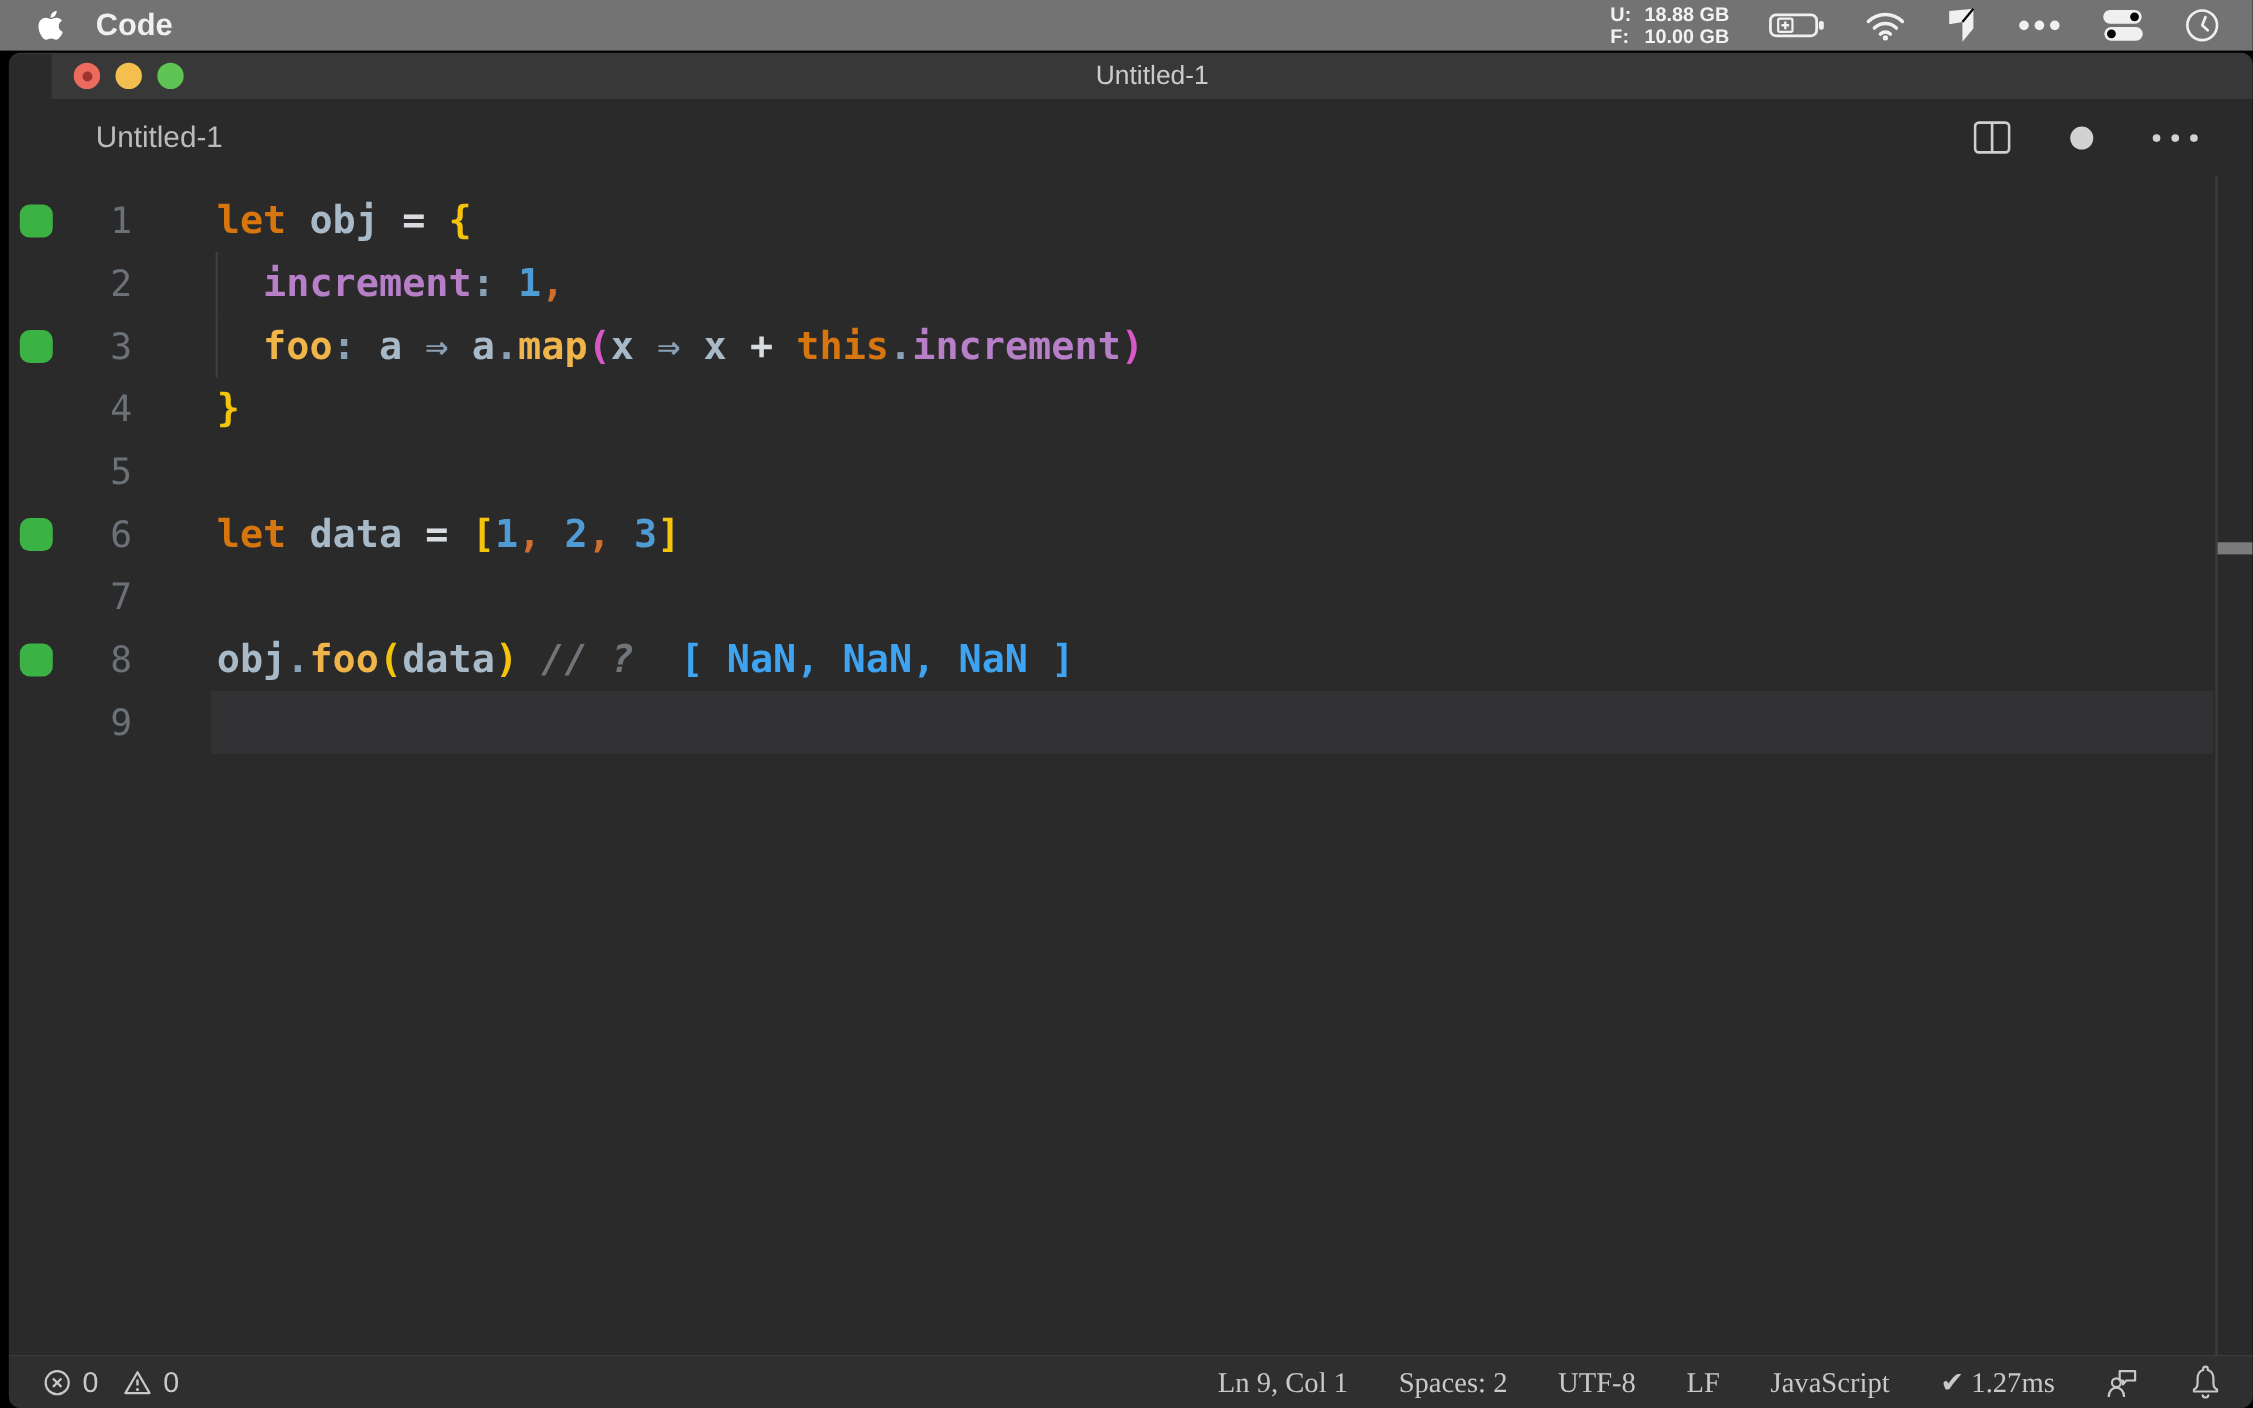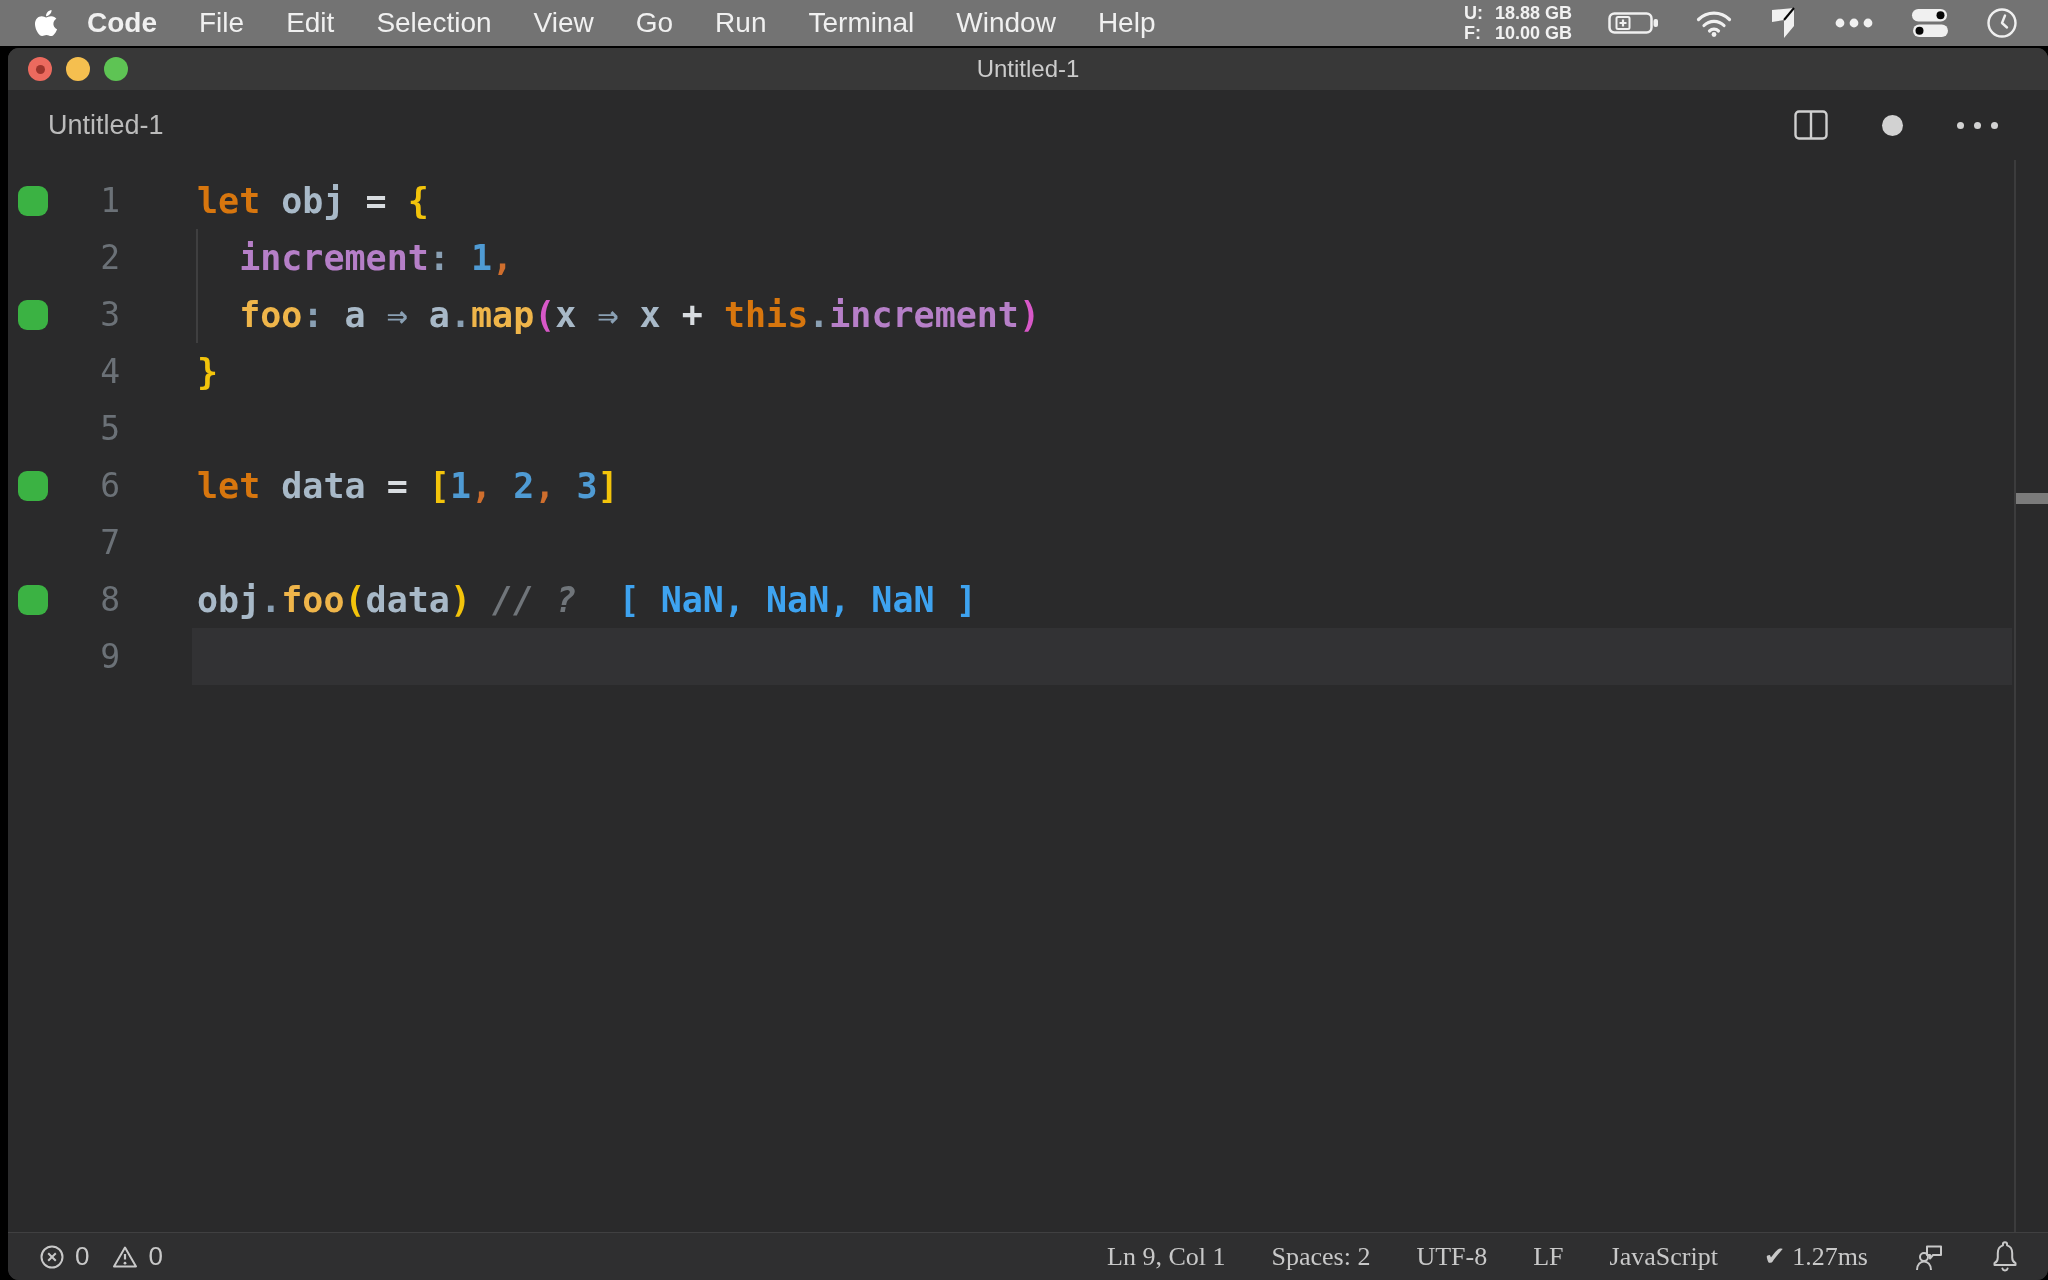--- a/index.html
+++ b/index.html
@@ -14,21 +14,21 @@
   .menu-item { padding:0 21px; font-weight:400; cursor:default; }
   .app-name { font-weight:700; padding:0 21px; }
   .menubar-right { margin-left:auto; display:flex; align-items:center; gap:36px; padding-right:30px; }
   .memory { display:grid; grid-template-columns:auto auto; column-gap:12px;
             font-size:18px; line-height:20px; font-weight:600; color:#f2f2f2; }
   .memory .val { text-align:right; }
   .mb-icon { display:flex; align-items:center; }
 
   
   .window { position:absolute; left:8px; top:48px; right:0; bottom:0; background:#2a2a2b;
-            border-radius:11px; overflow:hidden; box-shadow: inset 0 1px 0 rgba(255,255,255,0.08); }
+            border-radius:11px; overflow:hidden; box-shadow: inset 0 1px 0 rgba(255,255,255,0.08); padding-left: 39px; }
   .titlebar { height:42px; background:#383838; position:relative;
               display:flex; align-items:center; justify-content:center; }
   .traffic { position:absolute; left:20px; top:0; height:100%; display:flex; align-items:center; gap:14px; }
   .light { width:24px; height:24px; border-radius:50%; position:relative; }
   .light.red { background:var(--traffic_red); }
   .light.red::after { content:''; position:absolute; left:7.5px; top:7.5px; width:9px; height:9px;
                       border-radius:50%; background:var(--traffic_red_dot); }
   .light.yellow { background:var(--traffic_yellow); }
   .light.green { background:var(--traffic_green); }
   .titlebar-title { font-size:24px; color:#cbcbcb; font-weight:500; }
@@ -84,31 +84,20 @@
 </head>
 <body>
 
 <div class="menubar">
   <div class="apple-wrap">
     <svg class="icon" width="24" height="30" viewBox="0 0 384 512" fill="#ffffff">
       <path d="M318.7 268.7c-.2-36.7 16.4-64.4 50-84.8-18.8-26.9-47.2-41.7-84.7-44.6-35.5-2.8-74.3 20.7-88.5 20.7-15 0-49.4-19.7-76.4-19.7C63.3 141.2 4 184.8 4 273.5q0 39.3 14.4 81.2c12.8 36.7 59 126.7 107.2 125.2 25.2-.6 43-17.9 75.8-17.9 31.8 0 48.3 17.9 76.4 17.9 48.6-.7 90.4-82.5 102.6-119.3-65.2-30.7-61.7-90-61.7-91.9zm-56.6-164.2c27.3-32.4 24.8-61.9 24-72.5-24.1 1.4-52 16.4-67.9 34.9-17.5 19.8-27.8 44.3-25.6 71.9 26.1 2 49.9-11.4 69.5-34.3z"></path>
     </svg>
   </div>
   <div class="app-name">Code</div>
-  <div class="menu-items" id="menu-items">
-      <div class="menu-item">File</div>
-      <div class="menu-item">Edit</div>
-      <div class="menu-item">Selection</div>
-      <div class="menu-item">View</div>
-      <div class="menu-item">Go</div>
-      <div class="menu-item">Run</div>
-      <div class="menu-item">Terminal</div>
-      <div class="menu-item">Window</div>
-      <div class="menu-item">Help</div>
-    </div>
 
   <div class="menubar-right">
     <div class="memory">
       <span>U:</span>
       <span class="val">18.88 GB</span>
       <span>F:</span>
       <span class="val">10.00 GB</span>
     </div>
     <div class="mb-icon">
       <svg class="icon" width="52" height="26" viewBox="0 0 52 26">

